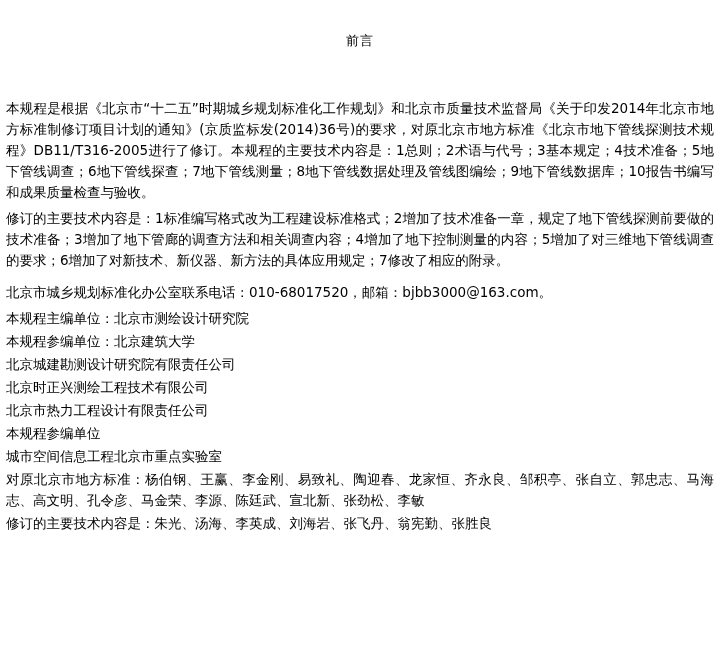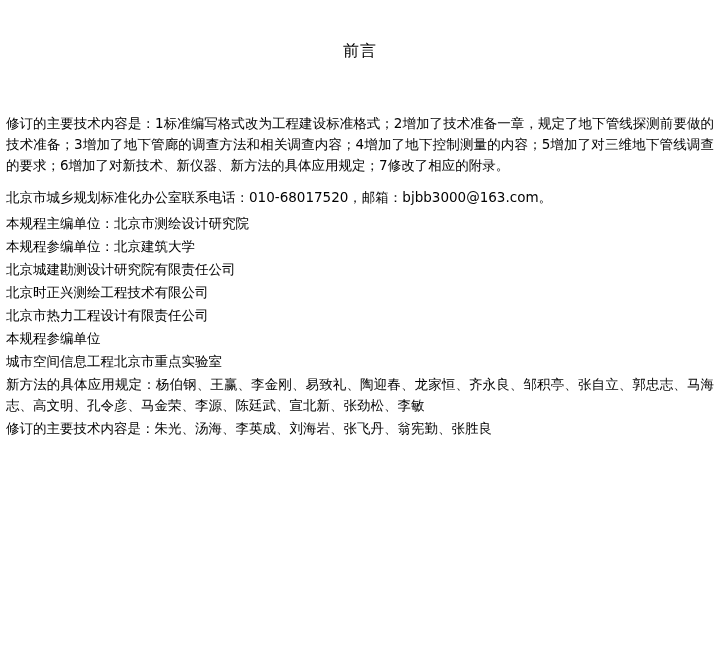--- a/index.html
+++ b/index.html
@@ -14,23 +14,23 @@
     color: #000000;
   }
   .page {
     width: 720px;
     box-sizing: border-box;
     padding: 0;
     position: relative;
   }
   .doc-title {
     text-align: center;
-    font-size: 16px;
+    font-size: 13px;
     line-height: 1.4;
-    padding-top: 40px;
+    padding-top: 32px;
     padding-bottom: 0;
     letter-spacing: 1px;
   }
   .body-block {
     padding: 0 6px;
     margin-top: 48px;
   }
   p.para {
     margin: 0 0 2px 0;
     font-size: 13.5px;
@@ -47,37 +47,38 @@
 </style>
 </head>
 <body>
 
 <div class="page">
 
   <div class="doc-title">前言</div>
 
   <div class="body-block">
 
+    <p class="para">本规程是根据《北京市“十二五”时期城乡规划标准化工作规划》和北京市质量技术监督局《关于印发2014年北京市地方标准制修订项目计划的通知》(京质监标发(2014)36号)的要求，对原北京市地方标准《北京市地下管线探测技术规程》DB11/T316-2005进行了修订。本规程的主要技术内容是：1总则；2术语与代号；3基本规定；4技术准备；5地下管线调查；6地下管线探查；7地下管线测量；8地下管线数据处理及管线图编绘；9地下管线数据库；10报告书编写和成果质量检查与验收。</p>
     <div class="block-spacer"></div>
 
     <p class="para">修订的主要技术内容是：1标准编写格式改为工程建设标准格式；2增加了技术准备一章，规定了地下管线探测前要做的技术准备；3增加了地下管廊的调查方法和相关调查内容；4增加了地下控制测量的内容；5增加了对三维地下管线调查的要求；6增加了对新技术、新仪器、新方法的具体应用规定；7修改了相应的附录。</p>
     <div class="block-spacer"></div>
 
     <div class="block-spacer"></div>
 
     <div class="block-spacer"></div>
 
     <p class="para">北京市城乡规划标准化办公室联系电话：010-68017520，邮箱：bjbb3000@163.com。</p>
     <div class="block-spacer"></div>
 
     <p class="line">本规程主编单位：北京市测绘设计研究院</p>
     <p class="line">本规程参编单位：北京建筑大学</p>
     <p class="line">北京城建勘测设计研究院有限责任公司</p>
     <p class="line">北京时正兴测绘工程技术有限公司</p>
     <p class="line">北京市热力工程设计有限责任公司</p>
     <p class="line">本规程参编单位</p>
     <p class="line">城市空间信息工程北京市重点实验室</p>
 
-    <p class="para">新方法的具体应用规定：杨伯钢、王赢、李金刚、易致礼、陶迎春、龙家恒、齐永良、邹积亭、张自立、郭忠志、马海志、高文明、孔令彦、马金荣、李源、陈廷武、宣北新、张劲松、李敏</p>
+    <p class="para">对原北京市地方标准：杨伯钢、王赢、李金刚、易致礼、陶迎春、龙家恒、齐永良、邹积亭、张自立、郭忠志、马海志、高文明、孔令彦、马金荣、李源、陈廷武、宣北新、张劲松、李敏</p>
     <p class="para">修订的主要技术内容是：朱光、汤海、李英成、刘海岩、张飞丹、翁宪勤、张胜良</p>
 
   </div>
 </div>
 
 </body></html>

